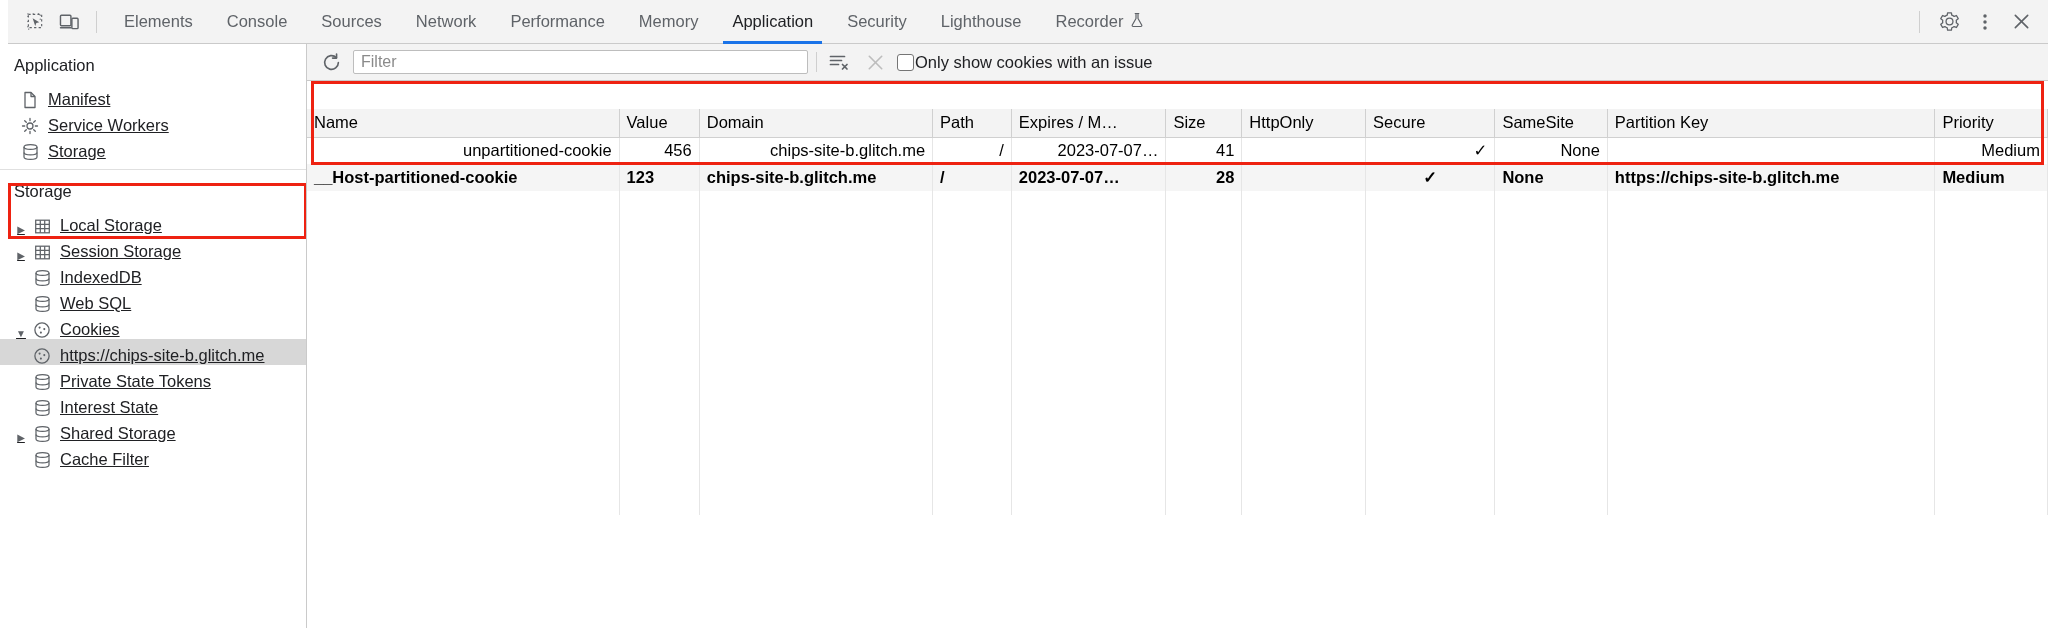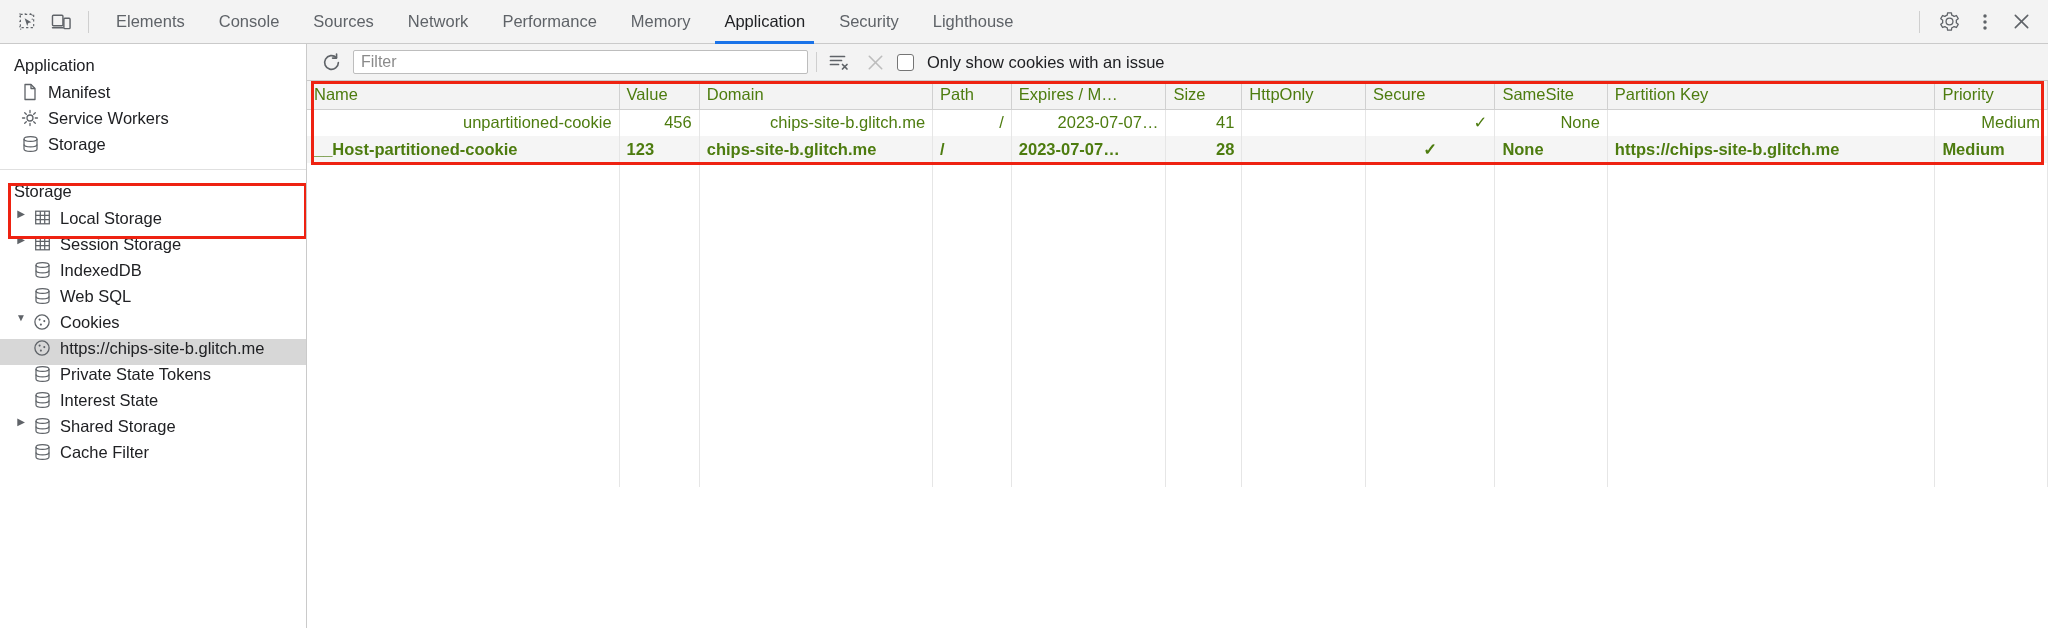--- a/index.html
+++ b/index.html
@@ -12,20 +12,21 @@
   }
 
   
   .devtools-tabbar {
     height: 44px;
     background: #f3f3f3;
     border-bottom: 1px solid #cacaca;
     display: flex;
     align-items: center;
     padding: 0 6px 0 10px;
+    margin-left: 8px;
   }
   .tb-icon-btn {
     width: 34px; height: 34px;
     display: flex; align-items: center; justify-content: center;
     color: #5f6368;
     flex: none;
   }
   .tb-sep {
     width: 1px; height: 22px; background: #cfcfcf; margin: 0 10px; flex: none;
   }
@@ -57,26 +58,27 @@
     border-right: 1px solid #cacaca;
     overflow: hidden;
     position: relative;
   }
   .side-section-title {
     font-size: 16.5px; color: #202124;
     padding: 12px 0 8px 14px;
   }
   .side-group-divider { height: 1px; background: #e0e0e0; margin: 8px 0 0 0; }
   .tree-item {
-    display: flex; align-items: flex-start;
+    display: flex; align-items: flex-end;
     height: 26px;
     font-size: 16.5px;
     color: #202124;
     white-space: nowrap;
     padding-right: 6px;
+    text-decoration: underline;
   }
   .tree-item.selected { background: #d7d7d7; }
   .twisty {
     width: 18px; flex: none; display: flex; align-items: center; justify-content: center;
     color: #5f6368; font-size: 10px; line-height: 1;
   }
   .tw-right::before { content: "\25B6"; }
   .tw-down::before  { content: "\25BC"; }
   .t-icon {
     width: 24px; flex: none; display: flex; align-items: center; justify-content: center;
@@ -117,35 +119,36 @@
     border: 1px solid #bdbdbd;
     border-radius: 2px;
     font-size: 16px;
     font-family: "Liberation Sans", sans-serif;
     color: #202124;
     padding: 0 7px;
     max-width: 455px;
   }
   .filter-input::placeholder { color: #8a8a8a; }
   .fb-sep { width: 1px; height: 20px; background: #cfcfcf; flex: none; }
-  .fb-check-wrap { display: flex; align-items: center; gap: 13px; white-space: nowrap; }
+  .fb-check-wrap { display: flex; align-items: center; gap: 1px; white-space: nowrap; }
   .fb-checkbox {
     width: 17px; height: 17px; flex: none;
     border: 1.6px solid #757575; border-radius: 3px; background: #fff;
   }
   .fb-check-label { font-size: 16.5px; color: #202124; }
 
   
   .grid-wrap { flex: 1 1 auto; overflow: hidden; background: #fff; position: relative; }
   table.cookies {
     border-collapse: collapse;
     width: 100%;
     table-layout: fixed;
     font-size: 16.5px;
-    color: #4d7c0f;
+    color: #000000;
+    margin-top: 28px;
   }
   table.cookies th {
     background: #f3f3f3;
     font-weight: normal;
     text-align: left;
     height: 28px;
     padding: 0 7px;
     border-right: 1px solid #d0d0d0;
     border-bottom: 1px solid #d0d0d0;
     white-space: nowrap;
@@ -214,20 +217,28 @@
       <span>Memory</span>
     </div>
     <div class="tab active">
       <span>Application</span>
     </div>
     <div class="tab">
       <span>Security</span>
     </div>
     <div class="tab">
       <span>Lighthouse</span>
+    </div>
+    <div class="tab">
+      <span>Recorder</span>
+      <span>
+        <svg width="14" height="16" viewBox="0 0 14 16">
+          <path d="M5.2 1.5h3.6M6 1.5v5L2.3 13a1 1 0 0 0 .85 1.5h7.7A1 1 0 0 0 11.7 13L8 6.5v-5" fill="none" stroke="#5f6368" stroke-width="1.2" stroke-linecap="round" stroke-linejoin="round"></path>
+        </svg>
+      </span>
     </div>
   </div>
 
   <div class="tabspacer"></div>
 
   <div class="right-tools">
     <div class="tb-sep"></div>
     <div class="tb-icon-btn">
       <svg width="21" height="21" viewBox="0 0 22 22">
         <path d="M11 7.4a3.6 3.6 0 1 0 0 7.2 3.6 3.6 0 0 0 0-7.2zm7.2 3.6c0 .5-.05.95-.12 1.4l2.07 1.55-1.9 3.3-2.42-.98c-.72.6-1.55 1.08-2.46 1.38L13 20h-4l-.37-2.35a7.6 7.6 0 0 1-2.46-1.38l-2.42.98-1.9-3.3 2.07-1.55A7.9 7.9 0 0 1 3.8 11c0-.47.05-.94.12-1.4L1.85 8.05l1.9-3.3 2.42.98A7.6 7.6 0 0 1 8.63 4.35L9 2h4l.37 2.35c.91.3 1.74.78 2.46 1.38l2.42-.98 1.9 3.3-2.07 1.55c.07.46.12.93.12 1.4z" fill="none" stroke="#5f6368" stroke-width="1.35" stroke-linejoin="round"></path>

